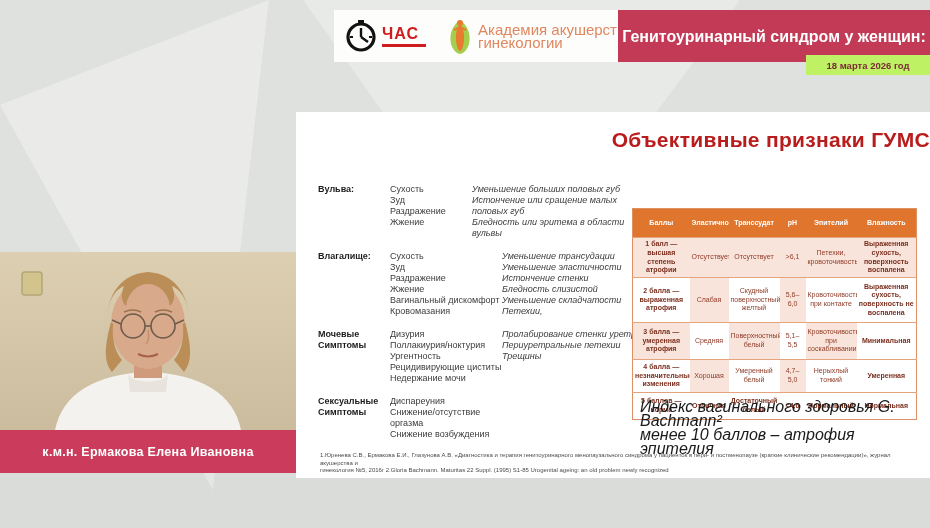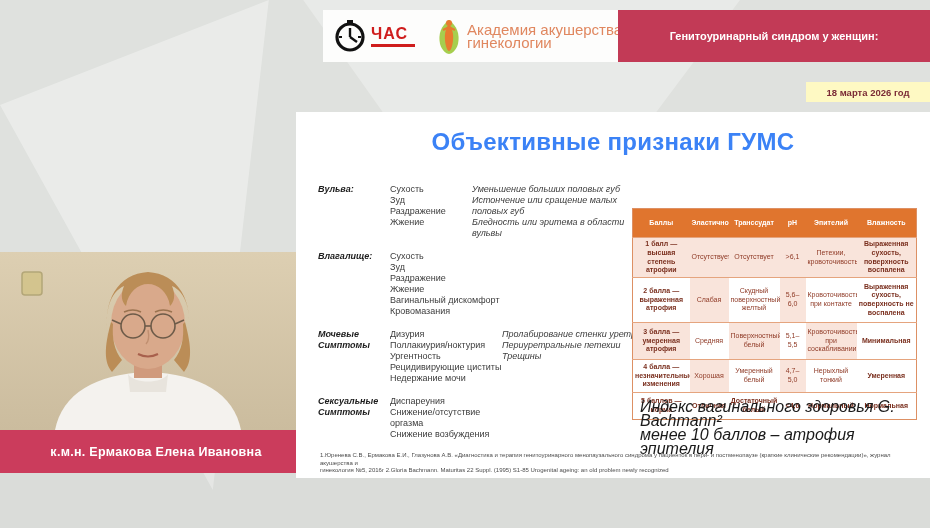--- a/index.html
+++ b/index.html
@@ -9,49 +9,49 @@
 
   
   .deco-a{left:0;top:0;width:560px;height:500px;background:rgba(255,255,255,0.35);
           clip-path:polygon(0 21%,48% 0,38% 98%);}
   .deco-b{left:180px;top:0;width:560px;height:300px;background:rgba(255,255,255,0.30);
           clip-path:polygon(22% 0,100% 0,60% 100%);}
   .deco-c{left:0;top:300px;width:930px;height:228px;background:rgba(0,0,0,0.02);
           clip-path:polygon(0 30%,100% 0,100% 100%,0 100%);}
 
   
-  .header-white{left:323px;top:10px;width:320px;height:52px;background:#fdfdfc;
+  .header-white{left:334px;top:10px;width:320px;height:52px;background:#fdfdfc;
                 display:flex;align-items:center;}
   .chas{display:flex;align-items:center;margin-left:10px;}
   .chas-txt{margin-left:2px;display:flex;flex-direction:column;align-items:flex-start;}
   .chas-word{color:#cf1d1d;font-weight:bold;font-size:16px;line-height:16px;letter-spacing:1px;}
   .chas-sub{width:44px;height:3px;background:#cf1d1d;margin-top:2px;}
   .acad{display:flex;align-items:center;margin-left:22px;}
   .acad-text{margin-left:6px;color:#e0875f;font-size:15px;line-height:13px;}
   .banner{left:618px;top:10px;width:312px;height:52px;background:#c23a56;color:#fff;
           display:flex;flex-direction:column;justify-content:center;align-items:center;
-          font-weight:bold;font-size:11px;line-height:15px;text-align:center;}
-  .date-strip{left:806px;top:82px;width:124px;height:20px;background:#fef9c3;
+          font-weight:bold;font-size:16px;line-height:15px;text-align:center;}
+  .date-strip{left:806px;top:55px;width:124px;height:20px;background:#bef264;
               display:flex;align-items:center;justify-content:center;
               color:#7b2b36;font-weight:bold;font-size:9.5px;text-align:center;}
 
   
   .video{left:0;top:252px;width:296px;height:178px;background:#d8c9ab;overflow:hidden;}
   .namebar{left:0;top:430px;width:296px;height:43px;background:#cb3c5c;color:#fff;
            display:flex;align-items:center;justify-content:center;
-           font-weight:bold;font-size:12.5px;letter-spacing:0.3px;padding-left:8px;}
+           font-weight:bold;font-size:12.5px;letter-spacing:0.3px;}
 
   
   .slide{left:296px;top:112px;width:634px;height:366px;background:#ffffff;}
-  .slide-title{position:absolute;top:16px;left:0;width:100%;text-align:center;
-               font-size:24px;font-weight:bold;color:#3b82f6;letter-spacing:0.3px;}
+  .slide-title{position:absolute;top:16px;left:0;width:100%;text-align:right;
+               font-size:21px;font-weight:bold;color:#b91c1c;letter-spacing:0.3px;}
 
   .sections{position:absolute;left:22px;top:72px;width:336px;}
   .sec{display:flex;margin-bottom:12px;font-size:9px;line-height:11px;color:#3c3c3c;}
-  .sec-label{width:72px;flex:none;font-weight:bold;font-style:italic;color:#1c1c1c;}
+  .sec-label{width:72px;flex:none;font-weight:bold;color:#1c1c1c;}
   .sec-c1{flex:none;}
   .sec .sec-c1{width:112px;}
   .sec.first .sec-c1{width:82px;}
   .sec-c2{flex:1;font-style:italic;}
   .sec-c1 span,.sec-c2 span{display:block;}
 
   
   .vhi-wrap{position:absolute;left:336px;top:96px;width:284px;}
   table.vhi{border-collapse:collapse;width:284px;table-layout:fixed;
             font-size:7px;line-height:1.25;color:#8f3a26;
@@ -186,20 +186,28 @@
           <span>Влагалище:</span>
           <span></span>
         </div>
         <div class="sec-c1">
           <span>Сухость</span>
           <span>Зуд</span>
           <span>Раздражение</span>
           <span>Жжение</span>
           <span>Вагинальный дискомфорт</span>
           <span>Кровомазания</span>
+        </div>
+        <div class="sec-c2">
+          <span>Уменьшение трансудации</span>
+          <span>Уменьшение эластичности</span>
+          <span>Истончение стенки</span>
+          <span>Бледность слизистой</span>
+          <span>Уменьшение складчатости</span>
+          <span>Петехии,</span>
         </div>
       </div>
 
       <div class="sec">
         <div class="sec-label">
           <span>Мочевые</span>
           <span>Симптомы</span>
         </div>
         <div class="sec-c1">
           <span>Дизурия</span>

